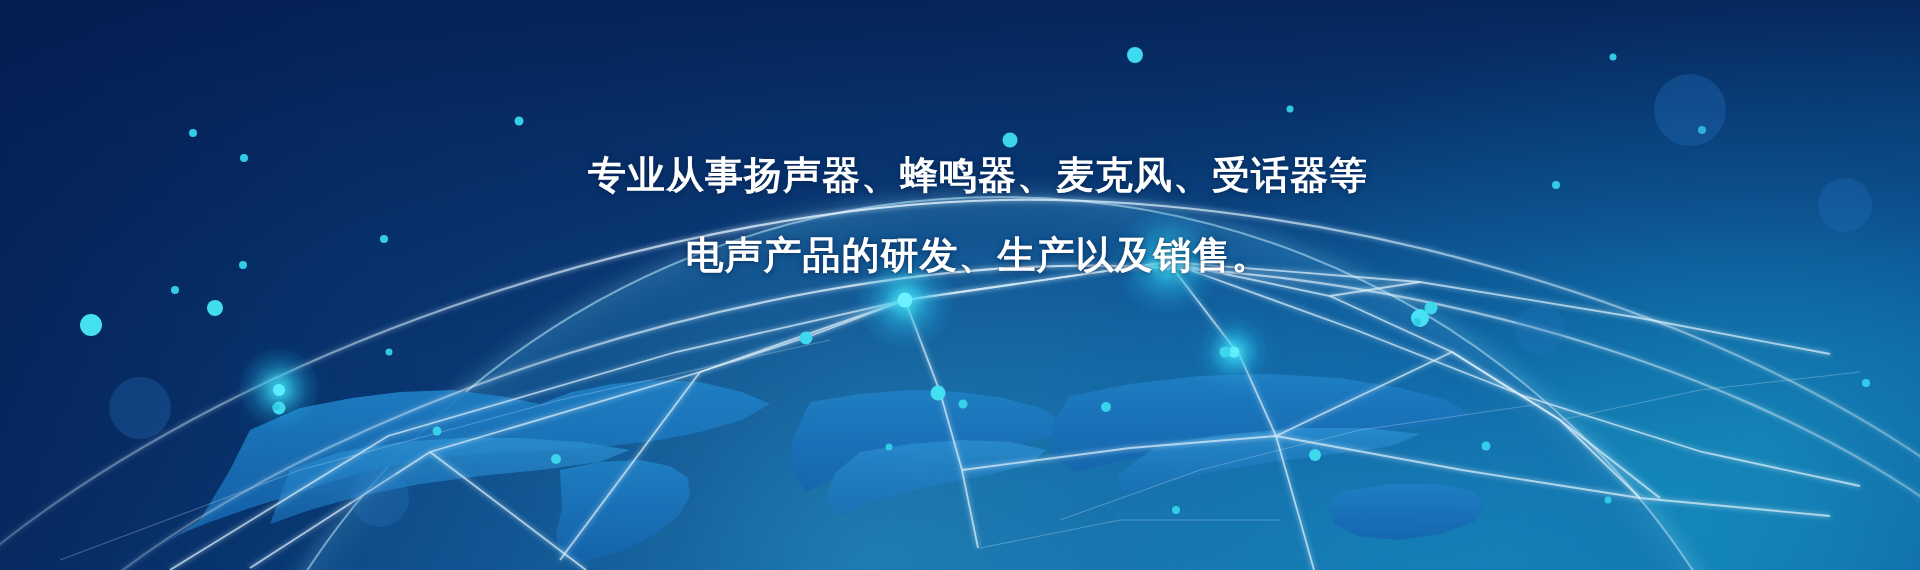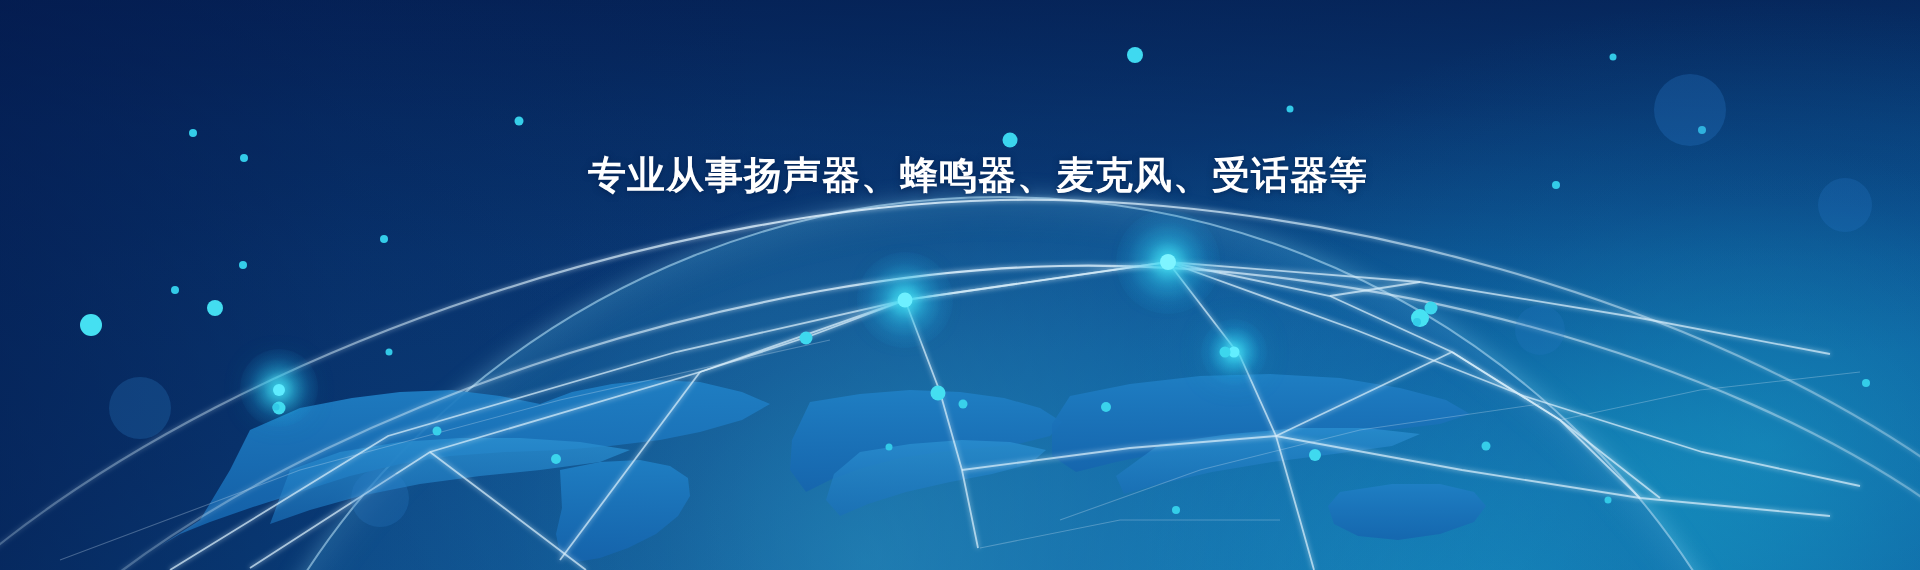--- a/index.html
+++ b/index.html
@@ -309,15 +309,16 @@
     <div class="node" style="left:140px; top:408px; width:62px; height:62px;
          background:rgba(45,130,205,0.26);"></div>
     <div class="node" style="left:380px; top:498px; width:58px; height:58px;
          background:rgba(45,130,205,0.24);"></div>
     <div class="node" style="left:1540px; top:330px; width:50px; height:50px;
          background:rgba(40,125,200,0.22);"></div>
   </div>
 
   <div class="headline">
     <div class="line line-1">专业从事扬声器、蜂鸣器、麦克风、受话器等</div>
+    <div class="line line-2">电声产品的研发、生产以及销售。</div>
   </div>
 
 </div>
 
 </body></html>

